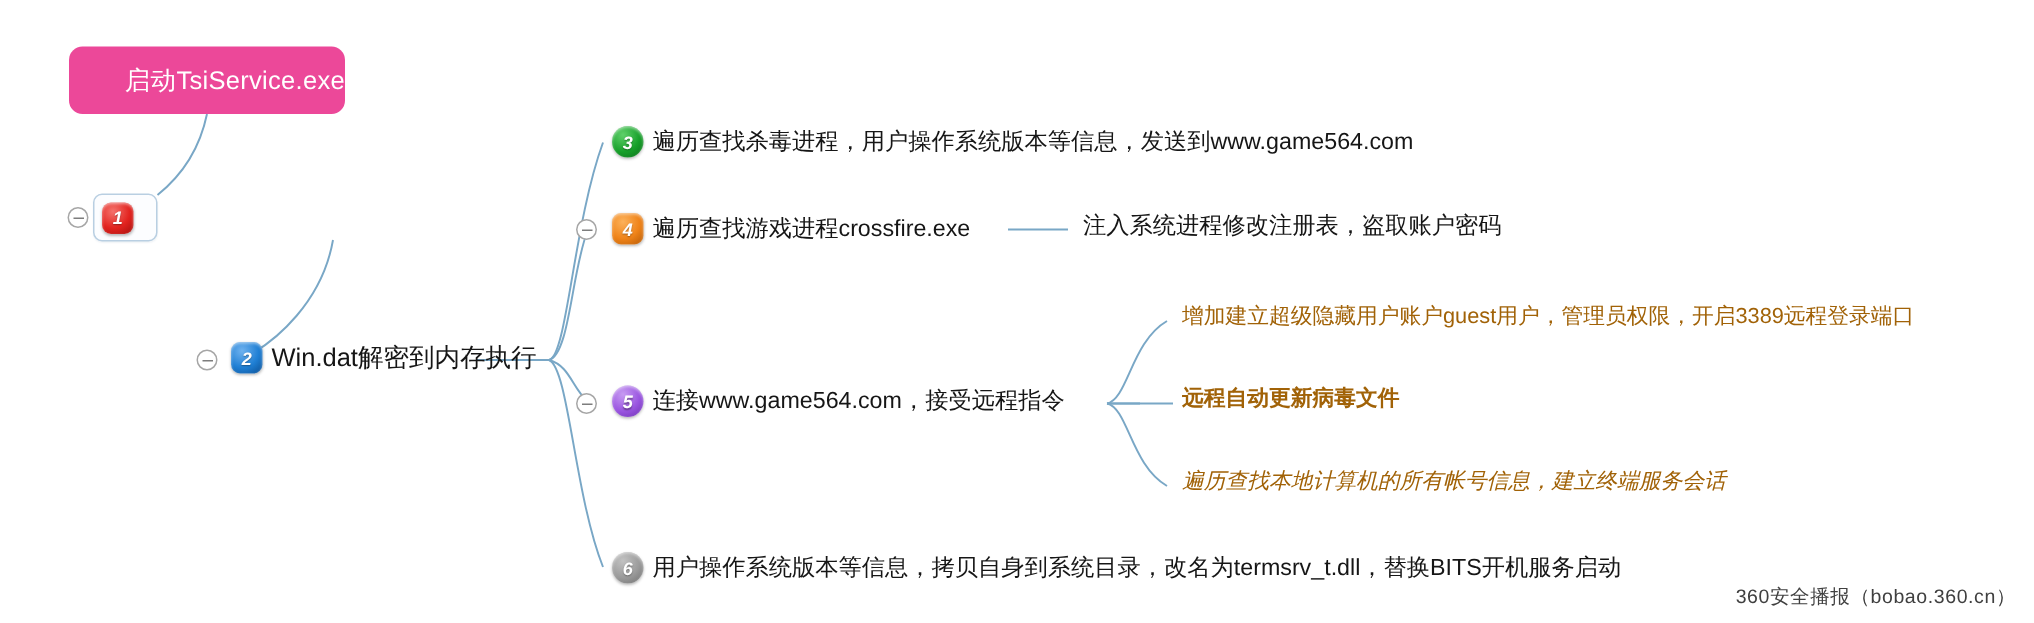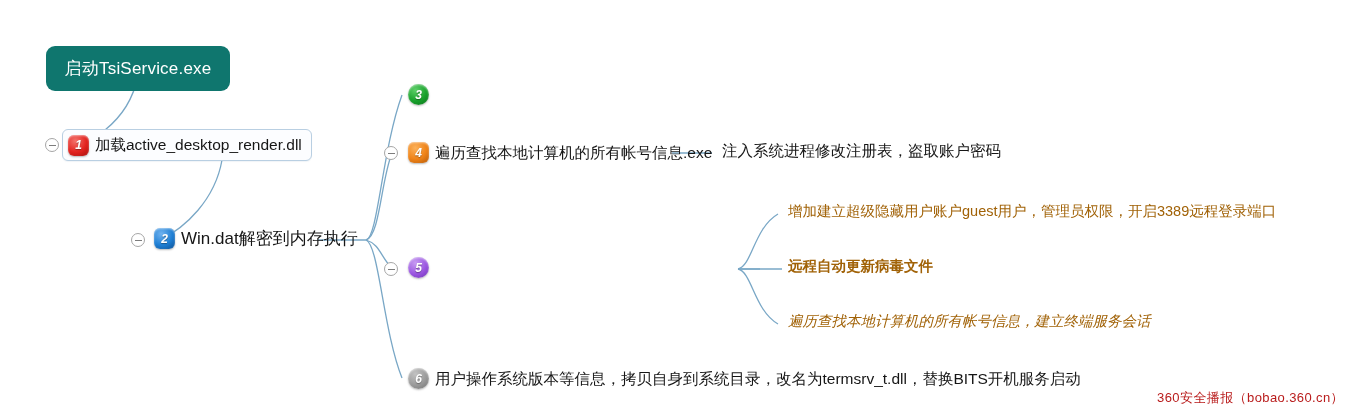--- a/index.html
+++ b/index.html
@@ -28,26 +28,26 @@
   .node {
     position: absolute;
     display: flex;
     align-items: center;
     white-space: nowrap;
   }
 
   
   .root-node {
     left: 46px;
-    top: 46px;
+    top: 31px;
     width: 184px;
     height: 45px;
-    background: #0f766e;
+    background: #ec4899;
     border-radius: 9px;
-    justify-content: center;
+    justify-content: flex-end;
   }
   .root-node .root-label {
     color: #ffffff;
     font-size: 17px;
     letter-spacing: 0.2px;
   }
 
   
   .boxed-node {
     left: 62px;
@@ -118,21 +118,21 @@
 
   
   .sub-node { left: 788px; }
 
   
   .watermark {
     position: absolute;
     right: 12px;
     bottom: 8px;
     font-size: 13px;
-    color: #b91c1c;
+    color: #404040;
     letter-spacing: 0.4px;
     white-space: nowrap;
   }
 </style>
 </head>
 <body>
 
 <svg id="canvas-svg" viewBox="0 0 1356 415">
   <g fill="none" stroke="#79a7c6" stroke-width="1.3">
 
@@ -162,45 +162,46 @@
   </g>
 </svg>
 
 <div class="node root-node">
   <span class="root-label">启动TsiService.exe</span>
 </div>
 
 <div class="collapse-toggle" style="left:45px; top:138px;"></div>
 <div class="node boxed-node">
   <span class="badge b1">1</span>
-  <span class="node-label">加载active_desktop_render.dll</span>
 </div>
 
 <div class="collapse-toggle" style="left:131px; top:233px;"></div>
 <div class="node plain-node" style="left:154px; top:228px;">
   <span class="badge b2">2</span>
   <span class="node-label big">Win.dat解密到内存执行</span>
 </div>
 
 <div class="node plain-node" style="left:408px; top:84px;">
   <span class="badge b3">3</span>
+  <span class="node-label">遍历查找杀毒进程，用户操作系统版本等信息，发送到www.game564.com</span>
 </div>
 
 <div class="collapse-toggle" style="left:384px; top:146px;"></div>
 <div class="node plain-node" style="left:408px; top:142px;">
   <span class="badge b4">4</span>
-  <span class="node-label">遍历查找本地计算机的所有帐号信息.exe</span>
+  <span class="node-label">遍历查找游戏进程crossfire.exe</span>
 </div>
 <div class="node plain-node" style="left:722px; top:143px;">
   <span class="node-label">注入系统进程修改注册表，盗取账户密码</span>
 </div>
 
 <div class="collapse-toggle" style="left:384px; top:262px;"></div>
 <div class="node plain-node" style="left:408px; top:257px;">
   <span class="badge b5">5</span>
+  <span class="node-label">连接www.game564.com，接受远程指令</span>
 </div>
 
 <div class="node plain-node sub-node" style="top:204px;">
   <span class="node-label sub">增加建立超级隐藏用户账户guest用户，管理员权限，开启3389远程登录端口</span>
 </div>
 <div class="node plain-node sub-node" style="top:259px;font-weight:bold;">
   <span class="node-label sub">远程自动更新病毒文件</span>
 </div>
 <div class="node plain-node sub-node" style="top:314px;font-style:italic;">
   <span class="node-label sub">遍历查找本地计算机的所有帐号信息，建立终端服务会话</span>

